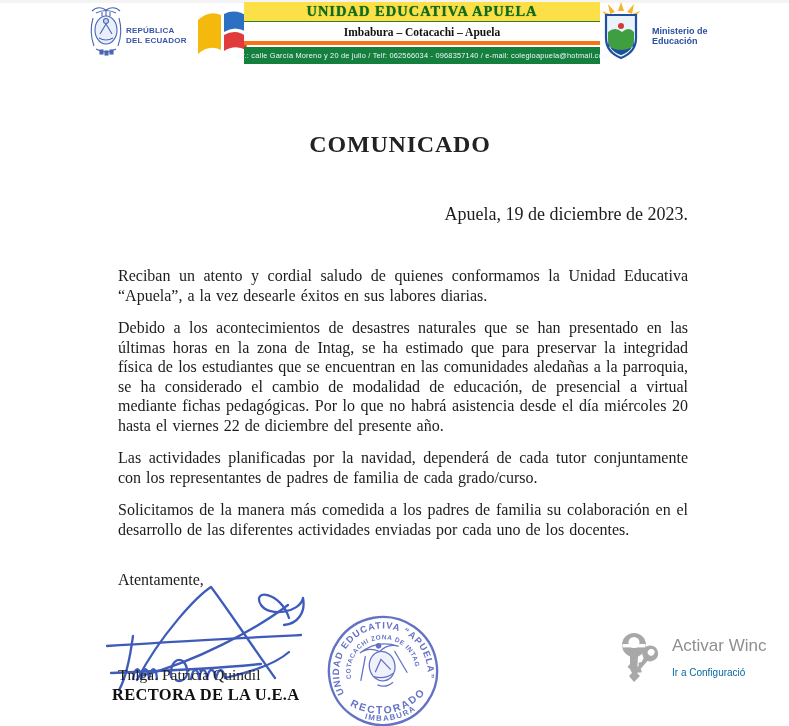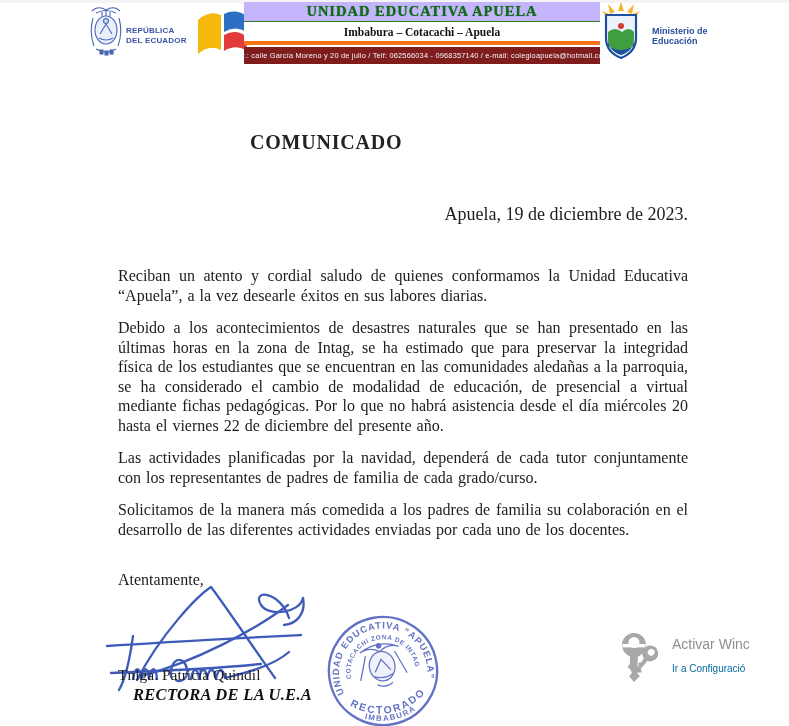--- a/index.html
+++ b/index.html
@@ -6,53 +6,53 @@
   body{width:789px;height:726px;background:#ffffff;overflow:hidden;position:relative;
        font-family:"Liberation Serif", serif; color:#1c1c1c;}
   .abs{position:absolute;}
   .page{position:absolute;left:0;top:0;width:789px;height:726px;background:#fff;overflow:hidden;}
   .top-strip{left:0;top:0;width:789px;height:3px;background:#f4f4f4;}
 
   
   .republic-text{left:126px;top:26px;font-family:"Liberation Sans",sans-serif;
       font-weight:bold;font-size:8px;line-height:10px;color:#3a55a5;letter-spacing:.2px;}
   .banner{left:244px;top:2px;width:356px;}
-  .band-green{height:19px;background:#c4b5fd;border-bottom:1px solid #2c8028;
+  .band-green{height:19px;background:#fde047;border-bottom:1px solid #2c8028;
       display:flex;align-items:center;justify-content:center;text-align:right;}
   .band-green span{font-family:"Liberation Serif",serif;font-weight:bold;font-size:14.5px;
       color:#14691a;letter-spacing:1px;text-shadow:0 0 1px #1d7a22;}
   .band-white{height:19px;background:#fff;border-bottom:4px solid #f97316;
       display:flex;align-items:center;justify-content:center;}
   .band-white span{font-family:"Liberation Serif",serif;font-weight:bold;font-size:11.5px;color:#111;}
-  .band-blue{height:17px;margin-top:2px;background:#7f1d1d;
+  .band-blue{height:17px;margin-top:2px;background:#15803d;
       display:flex;align-items:center;justify-content:center;}
   .band-blue span{font-family:"Liberation Sans",sans-serif;font-size:7.4px;color:#f2f6ff;
       letter-spacing:.2px;white-space:nowrap;}
   .ministry-text{left:652px;top:26px;width:95px;font-family:"Liberation Sans",sans-serif;
       font-weight:bold;font-size:9px;line-height:10px;color:#2a4fa0;}
 
   
-  .doc-title{left:250px;top:131px;width:300px;text-align:left;font-weight:bold;
-      font-size:20px;letter-spacing:.8px;color:#222;}
+  .doc-title{left:250px;top:131px;width:300px;text-align:center;font-weight:bold;
+      font-size:24px;letter-spacing:.8px;color:#222;}
   .date-line{left:400px;top:204px;width:288px;text-align:right;font-size:18px;}
   .body-text{left:118px;top:266px;width:570px;}
   .body-text p{margin:0 0 13px 0;font-size:16px;line-height:19.5px;text-align:justify;
       word-spacing:1px;}
   .closing{left:118px;top:571px;font-size:16px;}
   .signer-name{left:118px;top:666px;font-size:15.5px;color:#222;}
-  .signer-title{left:133px;top:685px;font-size:16.5px;font-weight:bold;letter-spacing:.3px;color:#111;font-style:italic;}
+  .signer-title{left:112px;top:685px;font-size:16.5px;font-weight:bold;letter-spacing:.3px;color:#111;}
 
   .sig{left:103px;top:580px;}
   .stamp{left:324px;top:612px;}
 
   
   .wm-icon{left:613px;top:631px;}
   .wm-text{left:672px;top:636px;width:117px;overflow:hidden;
       font-family:"Liberation Sans",sans-serif;}
-  .wm-line1{font-size:14px;color:#8f8f8f;white-space:nowrap;}
+  .wm-line1{font-size:17px;color:#8f8f8f;white-space:nowrap;}
   .wm-line2{font-size:10px;color:#0369a1;white-space:nowrap;margin-top:11px;}
 </style>
 </head>
 <body>
 
 <div class="page">
   <div class="abs top-strip"></div>
 
   <svg class="abs" style="left:88px;top:4px" width="36" height="54" viewBox="0 0 36 54">
     <g stroke="#4a66b5" fill="none" stroke-width="1.1">

